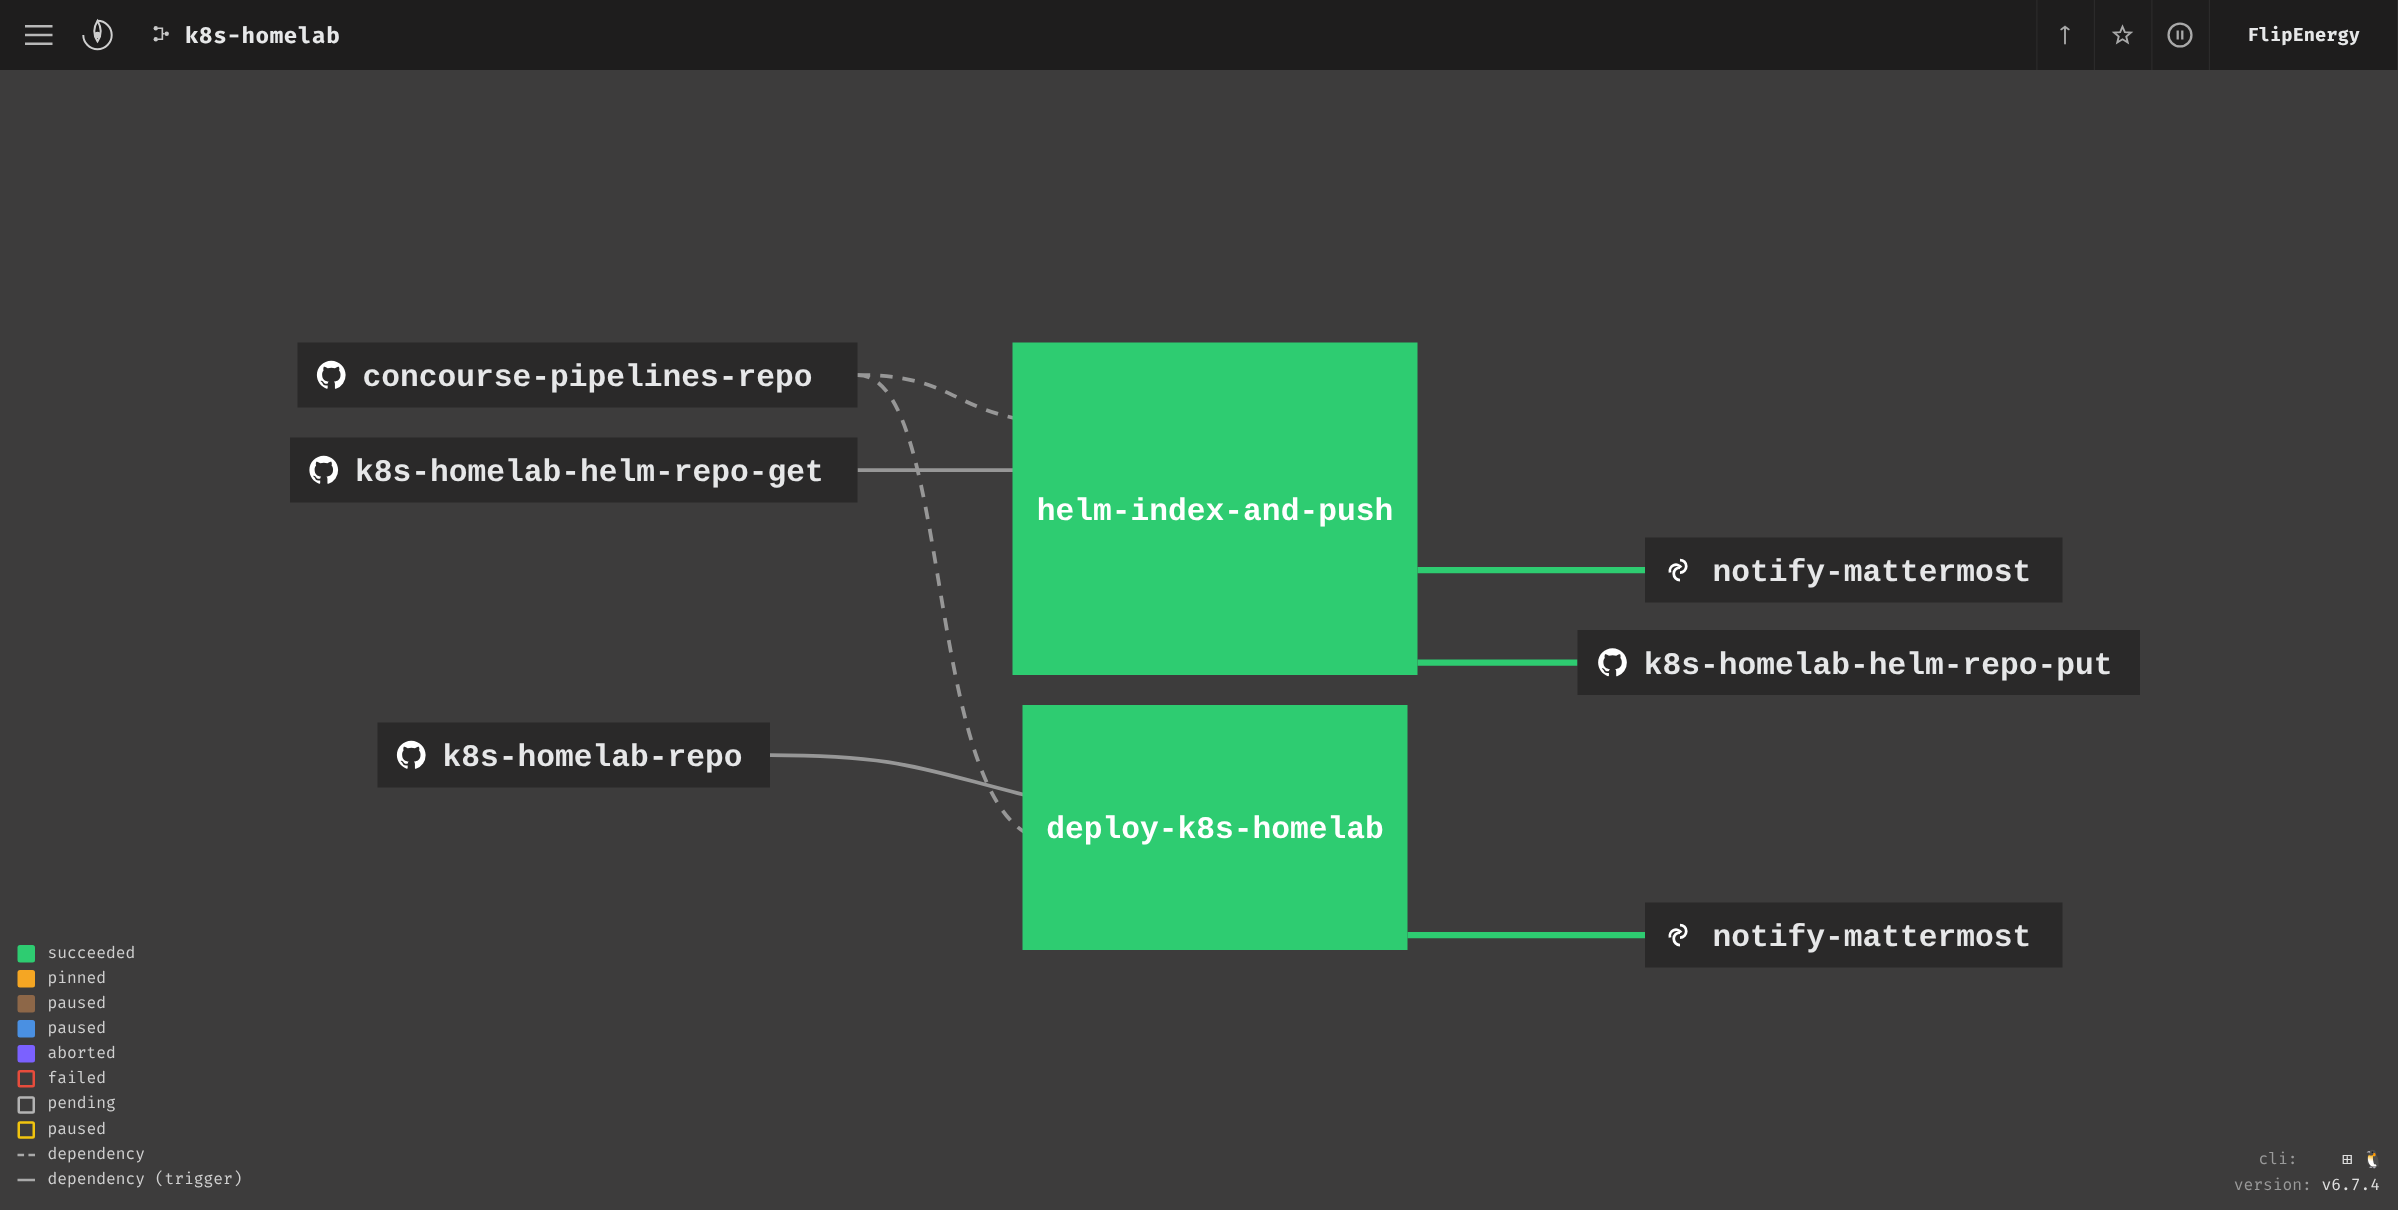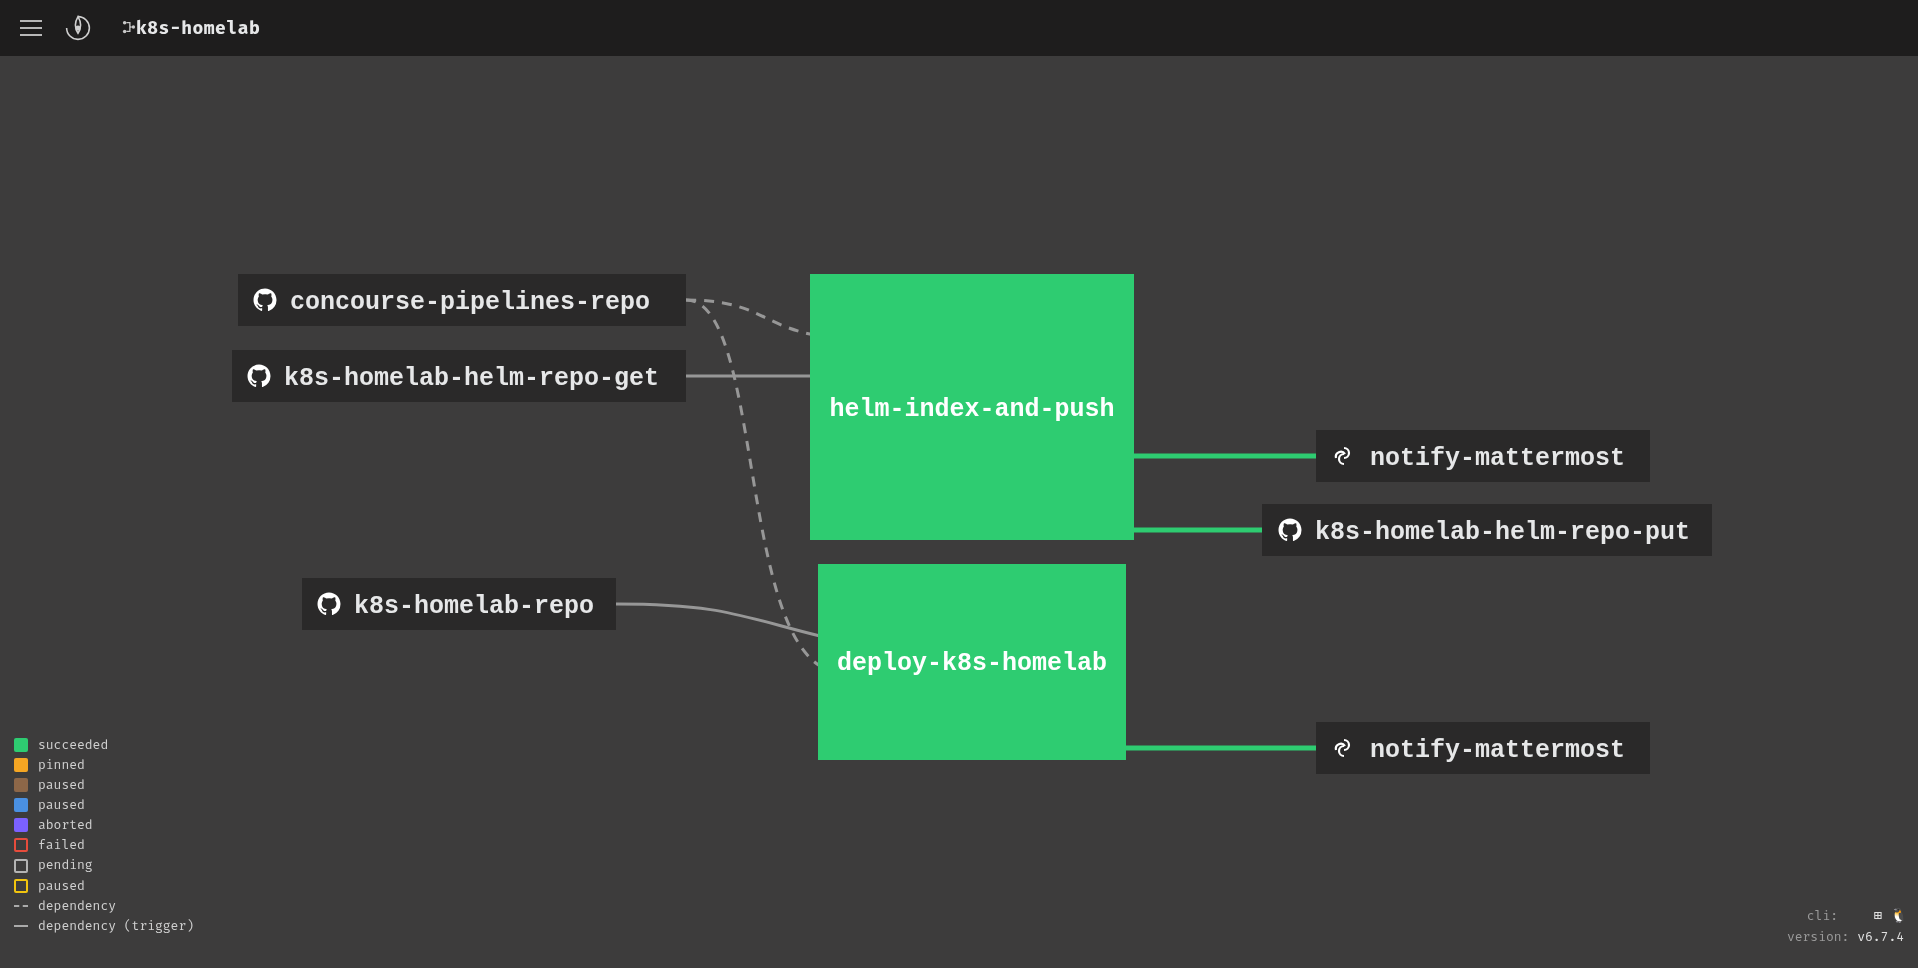--- a/index.html
+++ b/index.html
@@ -20,21 +20,21 @@
   }
   * { box-sizing: border-box; }
   html, body { margin:0; padding:0; width:1918px; height:968px; background:var(--bg); font-family: 'Iosevka','Fira Mono','DejaVu Sans Mono',monospace; color:var(--text); overflow:hidden; }
   
   .topbar { position:absolute; top:0; left:0; right:0; height:56px; background:var(--topbar); display:flex; align-items:center; }
   .topbar-left { display:flex; align-items:center; gap:22px; padding-left:20px; }
   .hamburger { display:flex; flex-direction:column; gap:5px; cursor:pointer; }
   .hamburger span { width:22px; height:2px; background:#b8b8b8; }
   .logo { width:28px; height:28px; display:flex; align-items:center; justify-content:center; }
   .logo svg { width:28px; height:28px; stroke:#cfcfcf; stroke-width:1.8; fill:none; }
-  .breadcrumb { display:flex; align-items:center; font-size:18px; font-weight:600; letter-spacing:.5px; margin-left:8px; }
+  .breadcrumb { display:flex; align-items:center; gap:12px; font-size:18px; font-weight:600; letter-spacing:.5px; margin-left:8px; }
   .pipeline-icon svg { width:14px; height:14px; }
   .topbar-right { margin-left:auto; display:flex; align-items:center; height:100%; }
   .top-btn { width:46px; height:56px; display:flex; align-items:center; justify-content:center; cursor:pointer; border-left:1px solid #2b2a2a; }
   .top-btn svg { width:18px; height:18px; stroke:#a9a9a9; fill:none; stroke-width:2; }
   .top-btn.pause svg { width:22px; height:22px; }
   .user-pill { padding:0 30px; font-size:15px; font-weight:600; border-left:1px solid #2b2a2a; height:100%; display:flex; align-items:center; }
 
   
   .canvas { position:absolute; top:56px; left:0; right:0; bottom:0;font-family:Liberation Mono, monospace; }
   svg.pipeline { width:100%; height:100%; }
@@ -42,29 +42,29 @@
   .job-text { fill:#fff; font-size:25px; font-weight:700; font-family:inherit; }
   .res-box { fill:var(--block); }
   .res-text { fill:var(--text); font-size:25px; font-weight:700; font-family:inherit; }
   .edge-solid { stroke:var(--edge); stroke-width:3; fill:none; }
   .edge-dashed { stroke:var(--edge); stroke-width:3; fill:none; stroke-dasharray:10 8; }
   .edge-green { stroke:var(--green); stroke-width:5; fill:none; }
   .gh-icon { fill:#fff; }
   .hook-icon { stroke:#fff; stroke-width:2.2; fill:none; }
 
   
-  .legend { position:absolute; left:14px; bottom:32px; font-size:13px; line-height:1.55; color:#d0d0d0; }
+  .legend { position:absolute; left:14px; bottom:14px; font-size:13px; line-height:1.55; color:#d0d0d0; }
   .legend-row { display:flex; align-items:center; gap:10px; }
   .sw { width:14px; height:14px; border-radius:2px; }
   .sw.outline { background:transparent; border:2px solid; box-sizing:border-box; }
   .dash-sample { width:14px; height:2px; border-top:2px dashed #aaa; }
   .solid-sample { width:14px; height:2px; background:#aaa; }
 
   
-  .footer-right { position:absolute; right:14px; bottom:24px; text-align:right; font-size:13px; color:#e0e0e0; }
+  .footer-right { position:absolute; right:14px; bottom:12px; text-align:right; font-size:13px; color:#e0e0e0; }
   .footer-right .os-row { margin-bottom:6px; display:flex; align-items:center; justify-content:flex-end; gap:8px; }
   .footer-right .os-row svg, .footer-right .os-row span.glyph { width:14px; height:14px; fill:#e0e0e0; font-size:14px; line-height:1; }
   .ver-label { color:#9a9a9a; }
 </style>
 </head>
 <body>
 
 <div class="topbar">
   <div class="topbar-left">
     <div class="hamburger">
@@ -84,20 +84,41 @@
         <svg viewBox="0 0 16 16">
             <circle cx="3" cy="3" r="2" fill="#c8c8c8"></circle>
             <circle cx="3" cy="13" r="2" fill="#c8c8c8"></circle>
             <circle cx="13" cy="8" r="2" fill="#c8c8c8"></circle>
             <path d="M5 3 H9 V8 H11 M5 13 H9 V8" stroke="#c8c8c8" stroke-width="1.5" fill="none"></path>
           </svg>
       </span>
       <span>k8s-homelab</span>
     </div>
   </div>
+  <div class="topbar-right">
+    <div class="top-btn">
+      <svg viewBox="0 0 24 24">
+          <path d="M12 3 L12 13 M8 6 L12 3 L16 6 M12 13 L12 21" stroke-linecap="round"></path>
+        </svg>
+    </div>
+    <div class="top-btn">
+      <svg viewBox="0 0 24 24">
+          <path d="M12 3 L14.5 9 L21 9.3 L16 13.6 L17.6 20 L12 16.6 L6.4 20 L8 13.6 L3 9.3 L9.5 9 Z"></path>
+        </svg>
+    </div>
+    <div class="top-btn pause">
+      <svg viewBox="0 0 24 24">
+          <circle cx="12" cy="12" r="10"></circle>
+          <path d="M10 8 L10 16 M14 8 L14 16"></path>
+        </svg>
+    </div>
+    <div class="user-pill">
+      <span>FlipEnergy</span>
+    </div>
+  </div>
 </div>
 
 <div class="canvas">
 <svg class="pipeline" viewBox="0 0 1918 912">
   <defs>
 
     <g id="gh">
           <path class="gh-icon" d="M12 .5C5.65.5.5 5.65.5 12c0 5.08 3.29 9.39 7.86 10.91.58.1.79-.25.79-.56v-2c-3.2.7-3.88-1.37-3.88-1.37-.52-1.33-1.28-1.68-1.28-1.68-1.05-.72.08-.7.08-.7 1.16.08 1.77 1.19 1.77 1.19 1.03 1.77 2.71 1.26 3.37.96.1-.75.4-1.26.73-1.55-2.56-.29-5.25-1.28-5.25-5.69 0-1.26.45-2.29 1.19-3.1-.12-.29-.52-1.47.11-3.06 0 0 .97-.31 3.18 1.18a11 11 0 0 1 5.8 0c2.2-1.49 3.17-1.18 3.17-1.18.63 1.59.23 2.77.11 3.06.74.81 1.19 1.84 1.19 3.1 0 4.42-2.7 5.39-5.27 5.68.41.36.78 1.06.78 2.14v3.17c0 .31.21.67.8.56A11.5 11.5 0 0 0 23.5 12C23.5 5.65 18.35.5 12 .5z"></path>
         </g>
 

